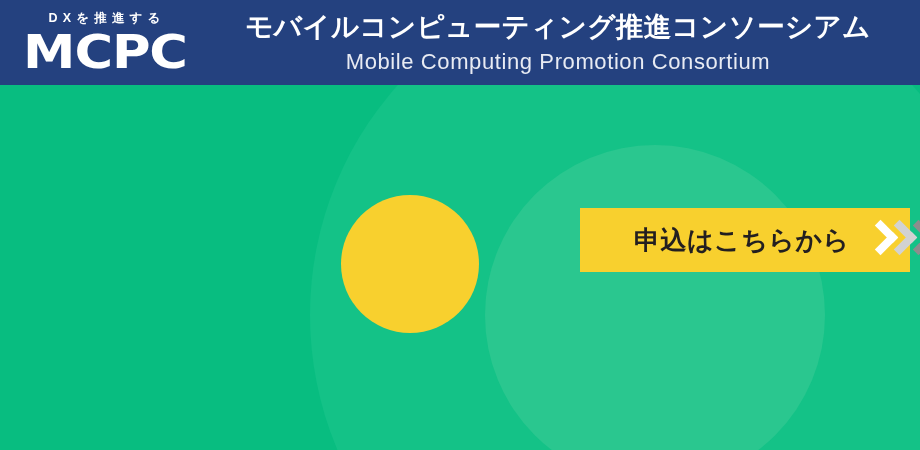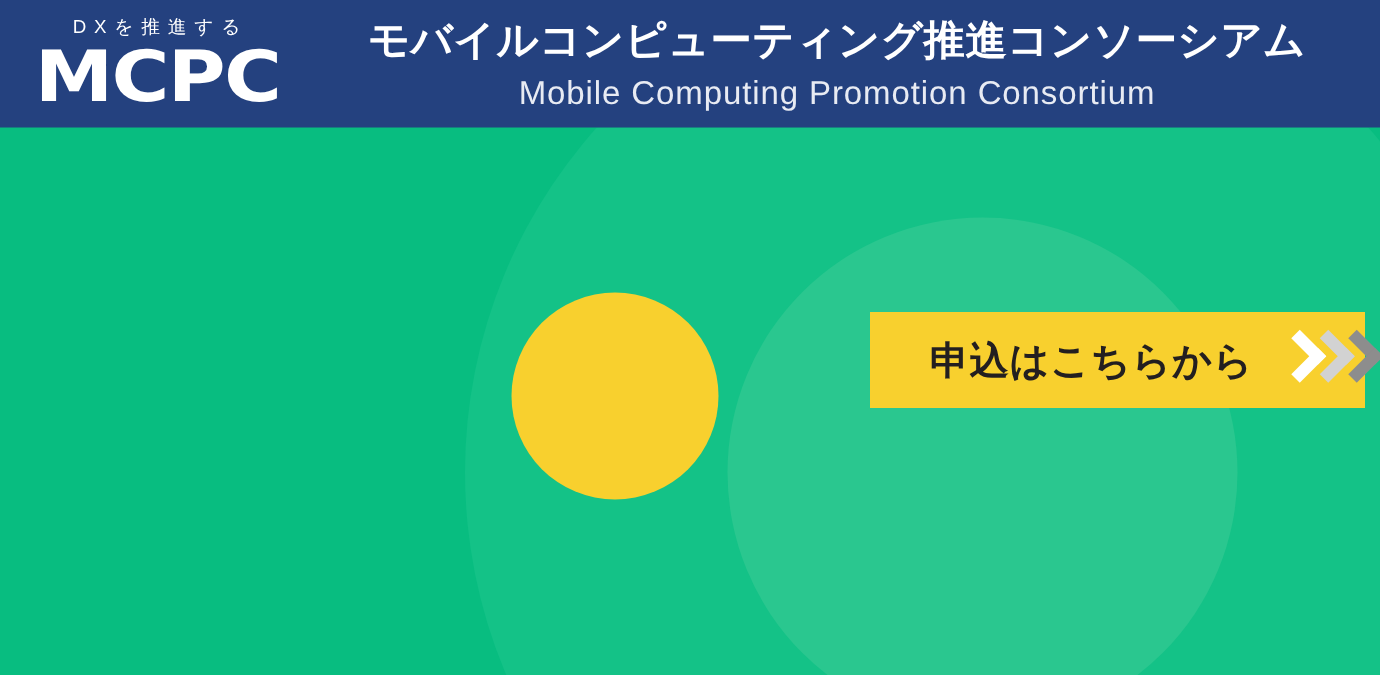--- a/index.html
+++ b/index.html
@@ -35,21 +35,21 @@
   .logo-block {
     position: absolute;
     left: 14px;
     top: 4px;
     width: 182px;
     height: 74px;
   }
 
   .logo-tagline {
     font-size: 12.5px;
-    font-weight: 400;
+    font-weight: 700;
     color: #ffffff;
     letter-spacing: 5.2px;
     text-align: center;
     line-height: 1;
     padding-top: 8px;
     padding-left: 4px;
     white-space: nowrap;
   }
 
   .logo-mark {
@@ -144,21 +144,21 @@
   .cta-button {
     position: absolute;
     left: 580px;
     top: 123px;
     width: 330px;
     height: 64px;
     background: #f8d02e;
     display: flex;
     align-items: center;
     border: none;
-    padding: 0;
+    padding: 14px;
     cursor: pointer;
     box-sizing: border-box;
   }
 
   .cta-label {
     font-size: 26px;
     font-weight: 700;
     color: #231f20;
     letter-spacing: 0.5px;
     white-space: nowrap;

